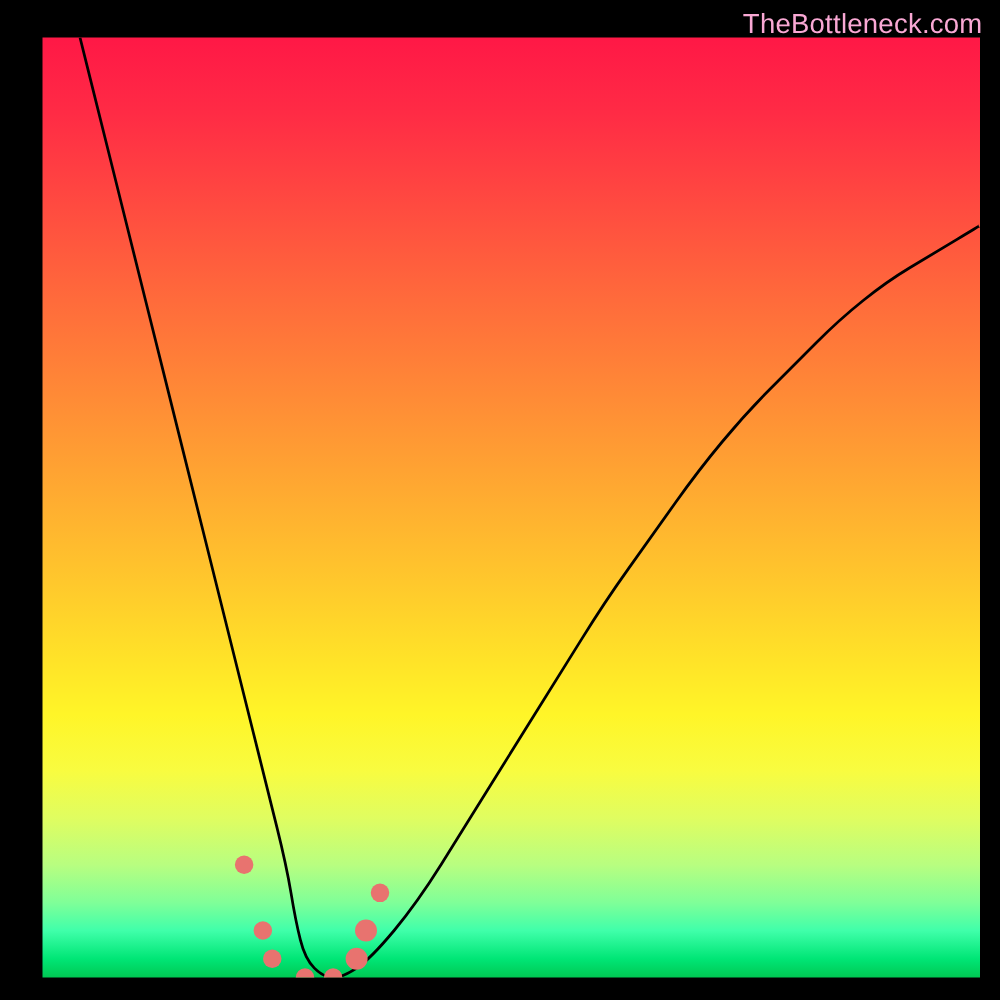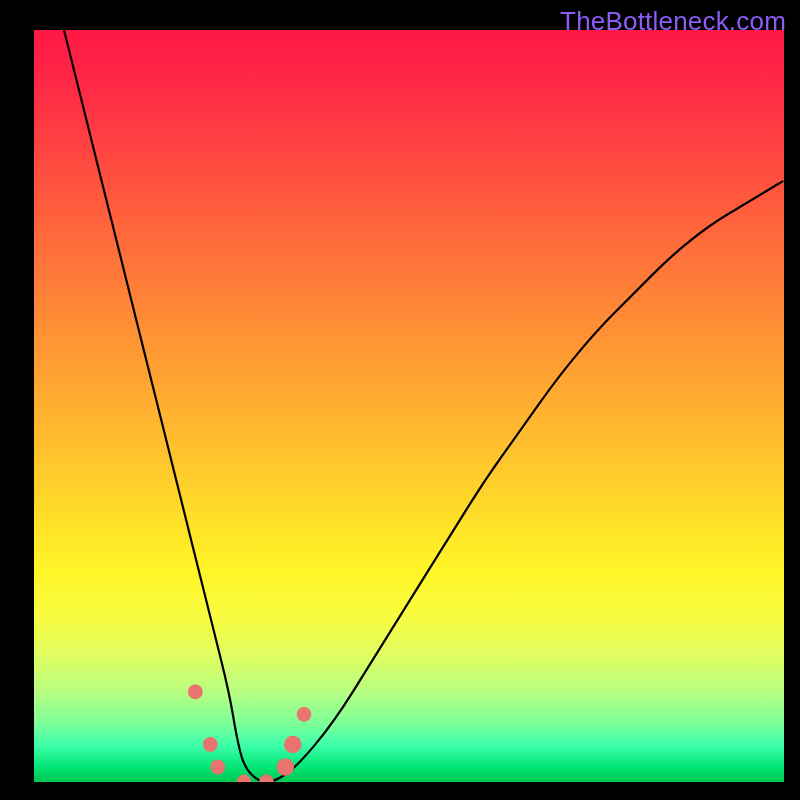--- a/index.html
+++ b/index.html
@@ -43,22 +43,22 @@
       #80ff98 92%,
       #40ffaa 95%,
       #00e676 98%,
       #00c853 100%
     );
   }
   .watermark {
     position: absolute;
     top: 6px;
     right: 14px;
-    color: #8b5cf6;
-    font-size: 26px;
+    color: #f9a8d4;
+    font-size: 22px;
     font-weight: 500;
     letter-spacing: 0.2px;
   }
   svg.curve {
     position: absolute;
     left: 0;
     top: 0;
     width: 750px;
     height: 752px;
   }

